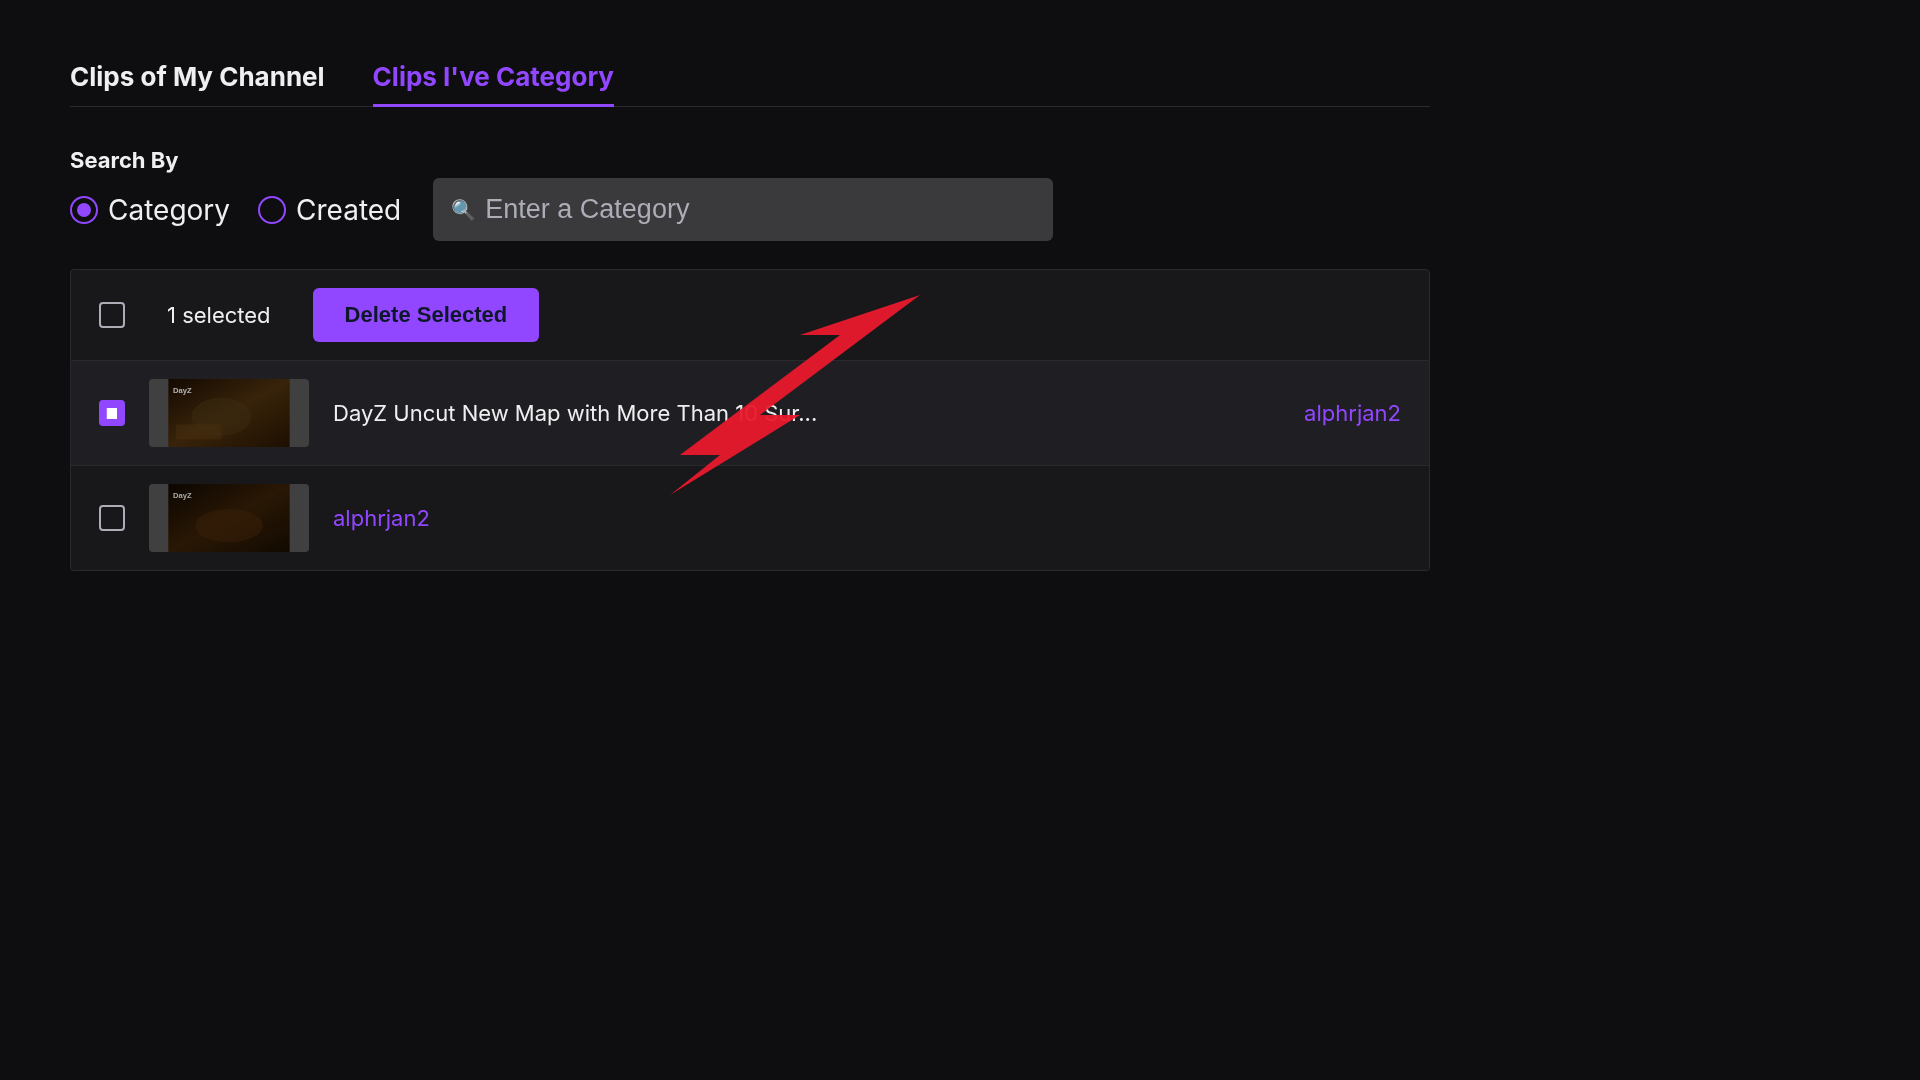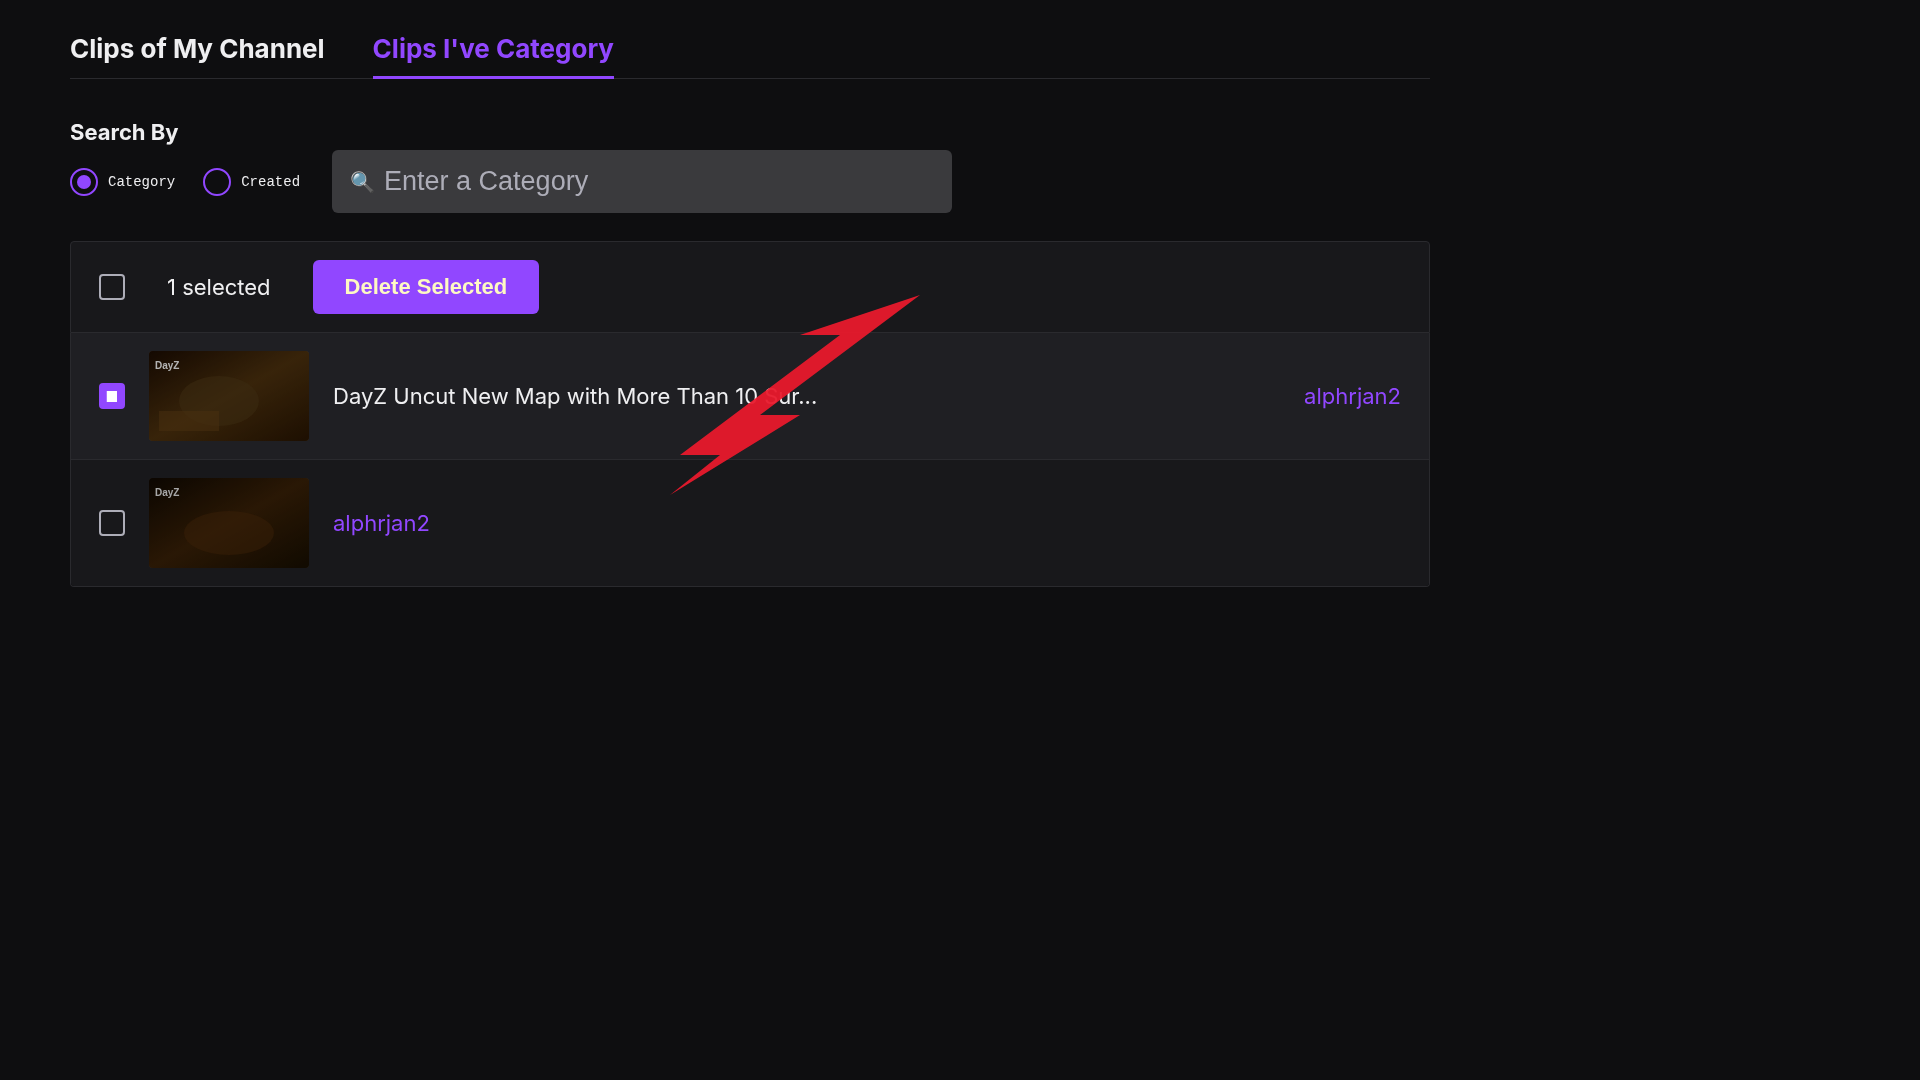--- a/index.html
+++ b/index.html
@@ -7,21 +7,21 @@
     body {
       background: #0e0e10;
       color: #efeff1;
       font-family: Inter, "Helvetica Neue", Arial, sans-serif;
       width: 1920px;
       height: 1080px;
       overflow: hidden;
     }
 
     .page-container {
-      padding: 32px 70px;
+      padding: 60px 70px;
       max-width: 1500px;
     }
 
     
     .tabs {
       display: flex;
       gap: 48px;
       border-bottom: 1px solid #2a2a2e;
       margin-bottom: 40px;
     }
@@ -64,23 +64,22 @@
       display: flex;
       align-items: center;
       gap: 28px;
     }
 
     .radio-option {
       display: flex;
       align-items: center;
       gap: 10px;
       cursor: pointer;
-      font-size: 14px;
-      color: #efeff1;
-      font-family: Liberation Mono, monospace;
+      font-size: 28px;
+      color: #efeff1;
     }
 
     .radio-circle {
       width: 28px;
       height: 28px;
       border-radius: 50%;
       border: 2.5px solid #9147ff;
       display: flex;
       align-items: center;
       justify-content: center;
@@ -164,21 +163,21 @@
       font-size: 14px;
     }
 
     .selected-count {
       font-size: 22px;
       color: #efeff1;
     }
 
     .delete-btn {
       background: #9147ff;
-      color: #fef9c3;
+      color: #0f172a;
       border: none;
       border-radius: 6px;
       padding: 14px 32px;
       font-size: 22px;
       font-weight: 700;
       cursor: pointer;
     }
 
     
     .clip-list {
@@ -200,21 +199,21 @@
     .clip-row:last-child {
       border-bottom: none;
     }
 
     .clip-row.selected-row {
       background: #1f1f23;
     }
 
     .clip-thumb {
       width: 160px;
-      height: 90px;
+      height: 68px;
       border-radius: 4px;
       overflow: hidden;
       flex-shrink: 0;
       background: #404040;
     }
 
     .thumb-canvas {
       width: 100%;
       height: 100%;
     }

